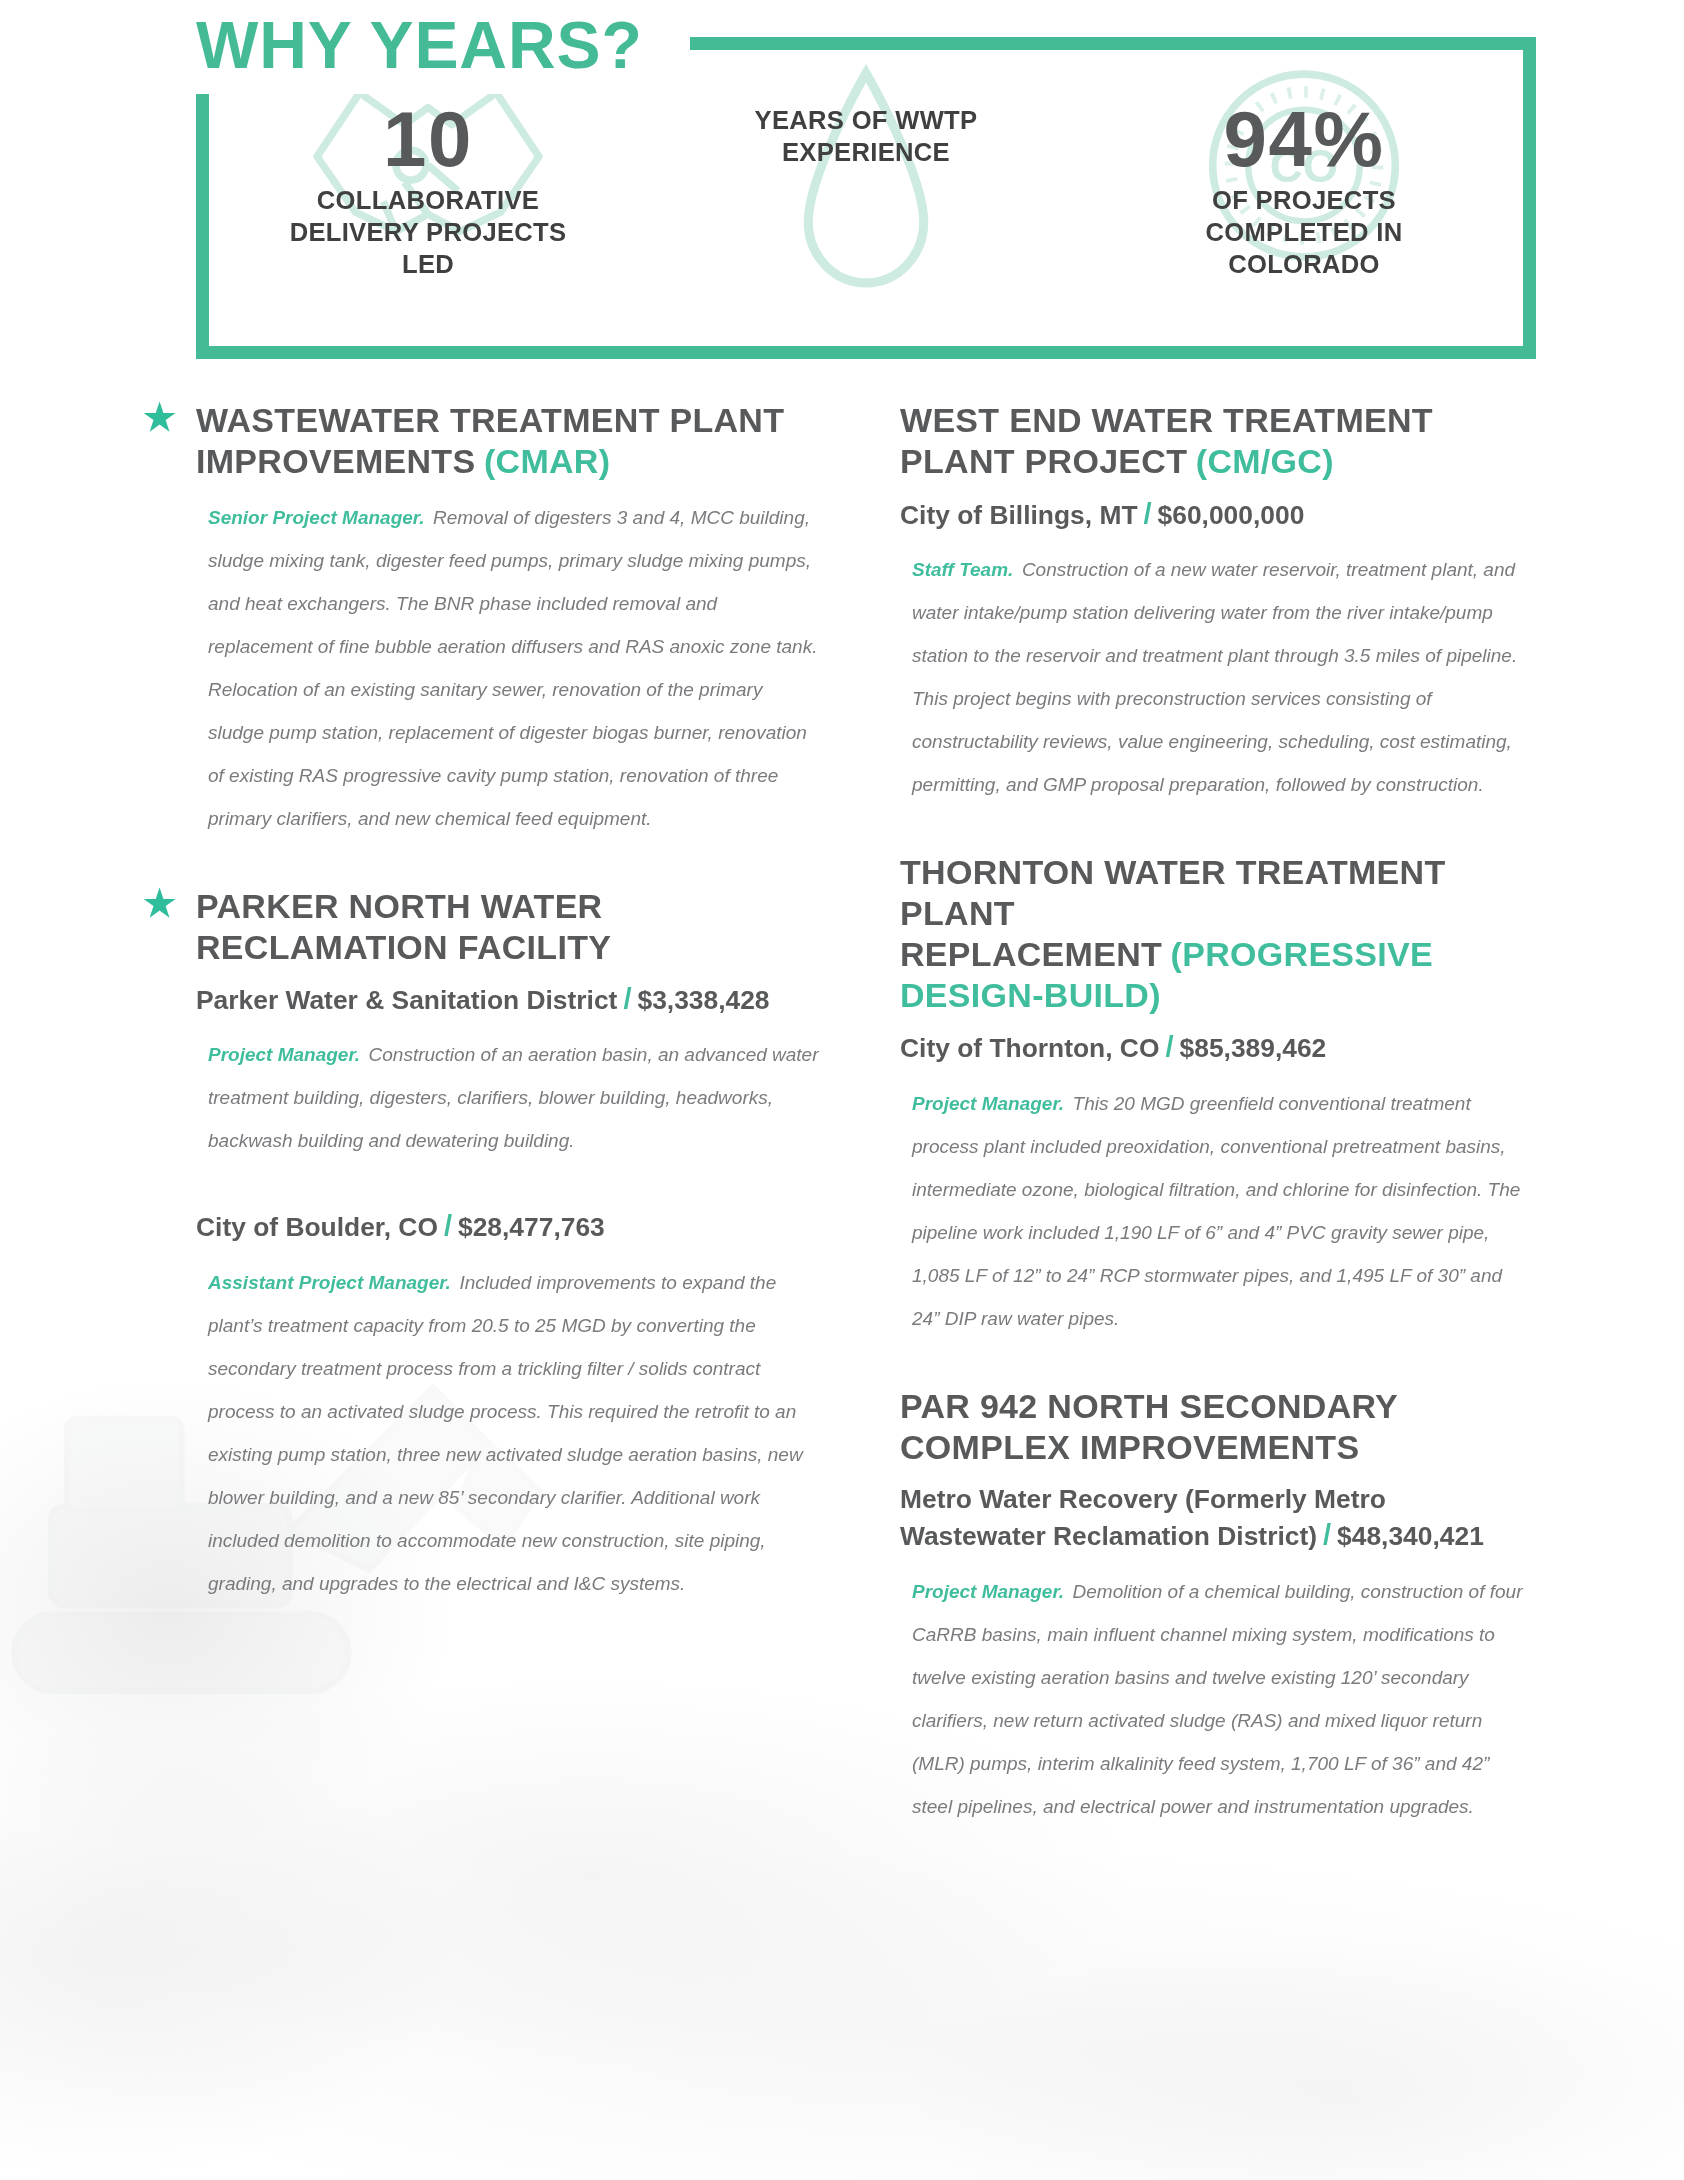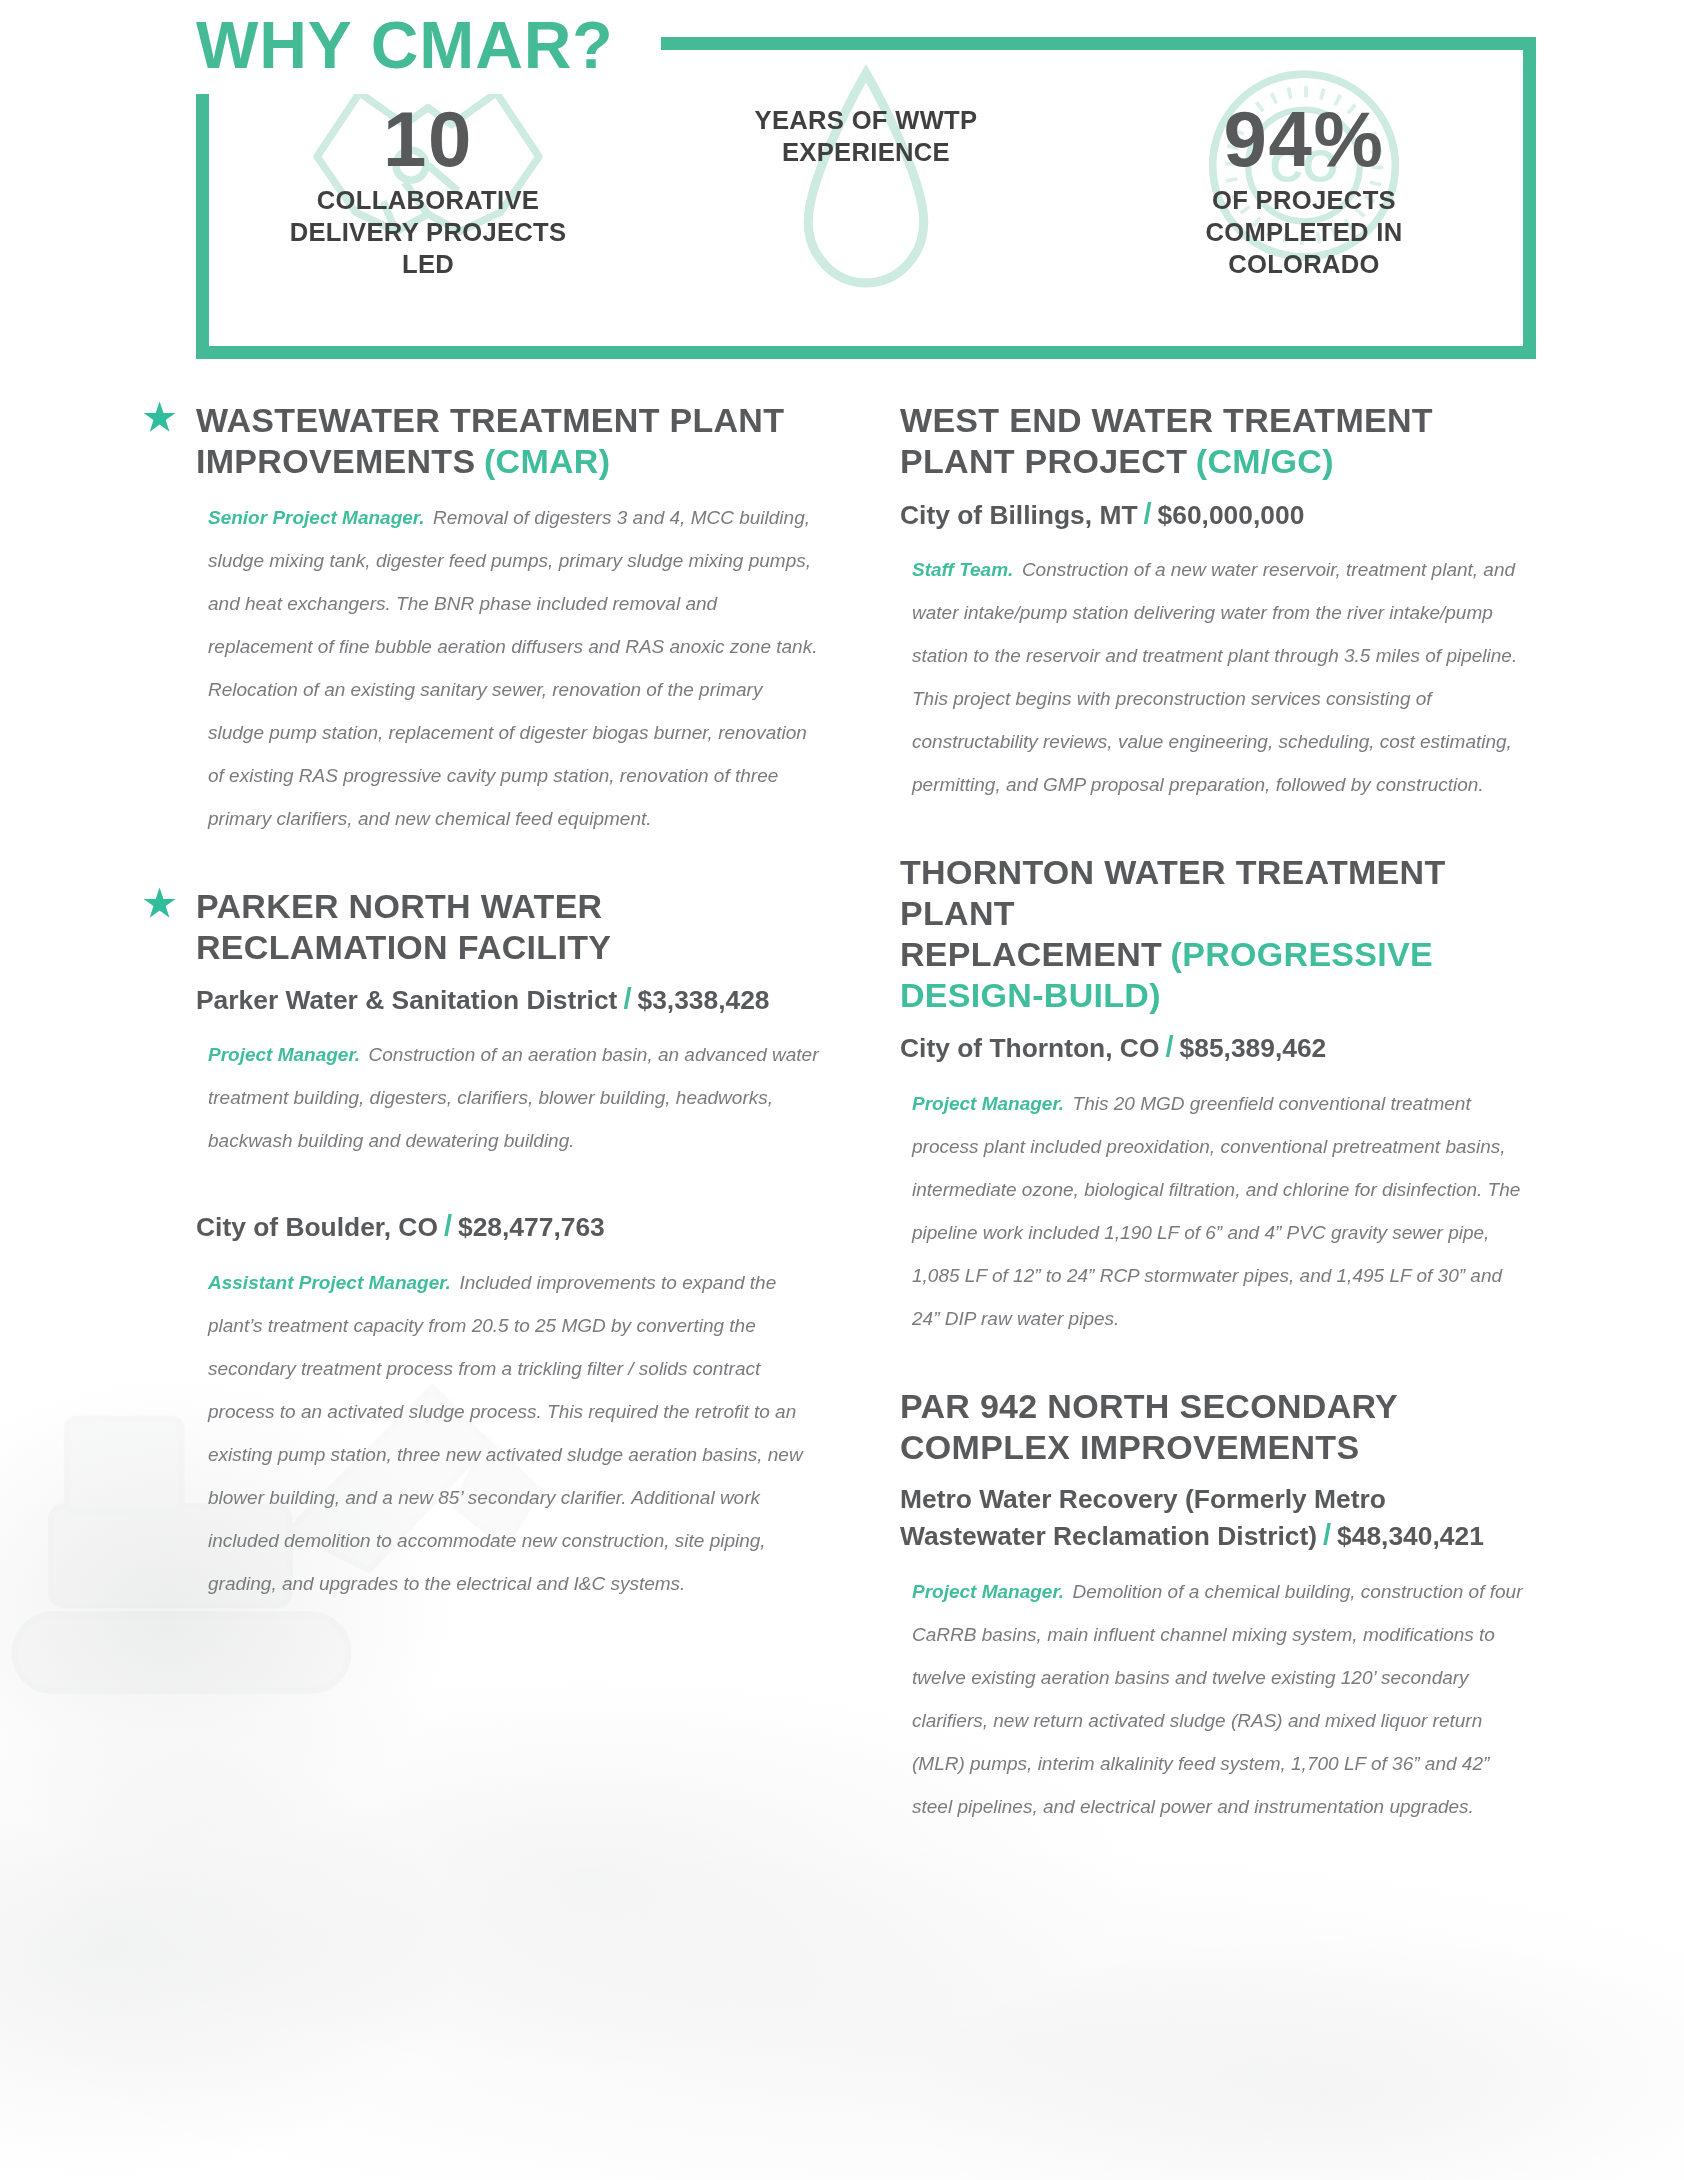--- a/index.html
+++ b/index.html
@@ -93,21 +93,21 @@
     <g fill="#c9cbcc" stroke="#b9bbbc" stroke-width="4" opacity="0.5">
       <rect x="22" y="228" width="210" height="48" rx="24"></rect>
       <rect x="45" y="160" width="150" height="62" rx="8"></rect>
       <rect x="55" y="105" width="72" height="58" rx="6"></rect>
       <path d="M195 175 L285 85 L320 120 L245 200 Z"></path>
       <path d="M318 118 L352 150 L330 185 L300 160 Z"></path>
     </g>
   </svg>
 </div>
 
-<h1 class="page-title">WHY CMAR?</h1>
+<h1 class="page-title">WHY YEARS?</h1>
 
 <div class="stats-box">
   <div class="stats-row">
 
     <div class="stat">
       <svg class="stat-icon" width="256" height="196" viewBox="0 0 240 170" fill="none" stroke="#CDEBE0" stroke-width="7" stroke-linejoin="round">
         <path d="M16 80 L56 20 L98 50 L120 34 L142 50 L184 20 L224 80 L188 132 L150 150 L120 134 L90 150 L52 132 Z"></path>
         <circle cx="104" cy="88" r="14"></circle>
         <path d="M120 134 L98 104 M120 88 L148 112 M90 150 L78 122"></path>
       </svg>

